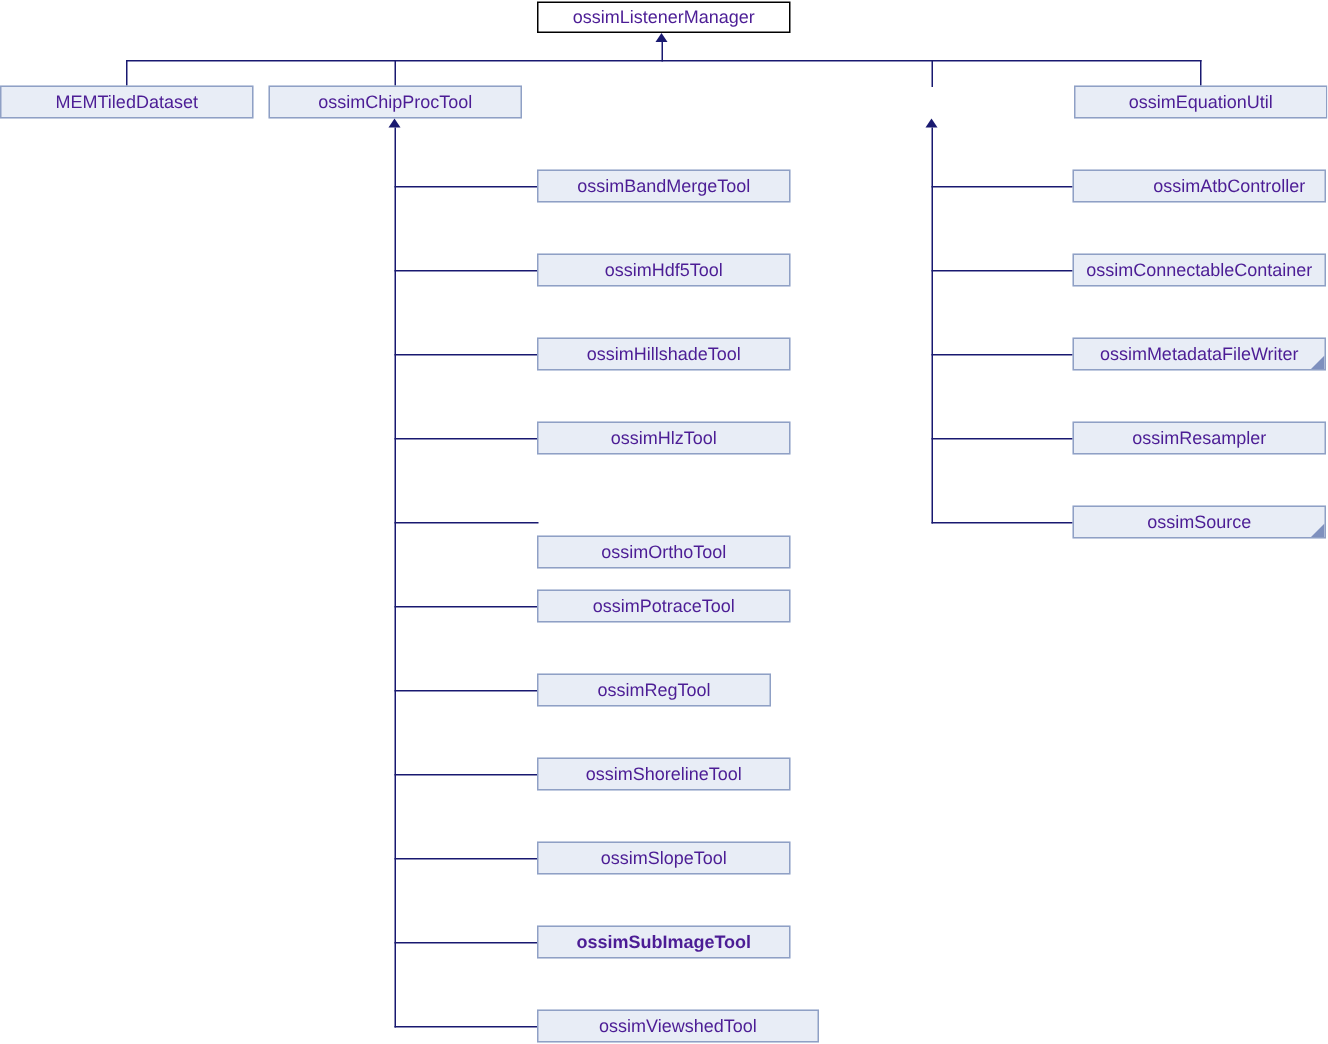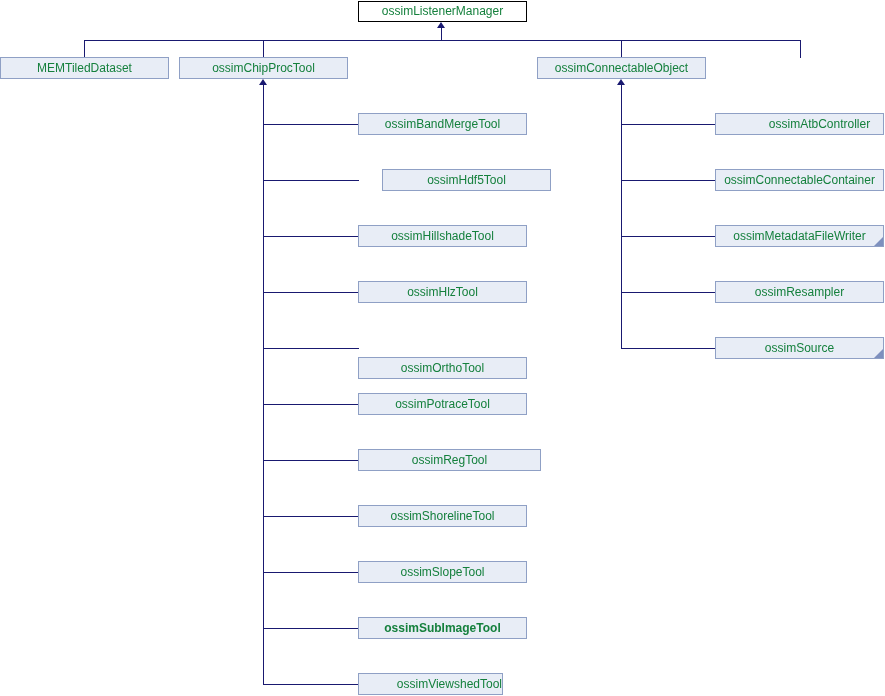--- a/index.html
+++ b/index.html
@@ -14,21 +14,21 @@
     background: #ffffff;
     font-family: "Liberation Sans", sans-serif;
     overflow: hidden;
   }
   .node {
     position: absolute;
     box-sizing: border-box;
     height: 22px;
     border: 1px solid #8FA0C5;
     background: #E8EDF6;
-    color: #15803d;
+    color: #4c1d95;
     font-size: 12px;
     line-height: 20px;
     text-align: center;
     white-space: nowrap;
     overflow: hidden;
     cursor: pointer;
   }
   .node.root {
     height: 21px;
     line-height: 19px;
@@ -69,47 +69,47 @@
     <div class="hline" style="left: 84px; top: 40px; width: 717px;"></div>
     <div class="vline" style="left: 84px; top: 40px; height: 18px;"></div>
     <div class="node" style="left: 0px; top: 57px; width: 169px;">MEMTiledDataset</div>
     <div class="vline" style="left: 263px; top: 40px; height: 18px;"></div>
     <div class="node" style="left: 179px; top: 57px; width: 169px;">ossimChipProcTool</div>
     <div class="arrow-up" style="left: 259px; top: 79px;"></div>
     <div class="vline" style="left: 263px; top: 85px; height: 600px;"></div>
     <div class="hline" style="left: 263px; top: 124px; width: 96px;"></div>
     <div class="node" style="left: 358px; top: 113px; width: 169px;">ossimBandMergeTool</div>
     <div class="hline" style="left: 263px; top: 180px; width: 96px;"></div>
-    <div class="node" style="left: 358px; top: 169px; width: 169px; margin-left: 24px;">ossimHdf5Tool</div>
+    <div class="node" style="left: 358px; top: 169px; width: 169px;">ossimHdf5Tool</div>
     <div class="hline" style="left: 263px; top: 236px; width: 96px;"></div>
     <div class="node" style="left: 358px; top: 225px; width: 169px;">ossimHillshadeTool</div>
     <div class="hline" style="left: 263px; top: 292px; width: 96px;"></div>
     <div class="node" style="left: 358px; top: 281px; width: 169px;">ossimHlzTool</div>
     <div class="hline" style="left: 263px; top: 348px; width: 96px;"></div>
     <div class="node" style="left: 358px; top: 337px; width: 169px; margin-top: 20px;">ossimOrthoTool</div>
     <div class="hline" style="left: 263px; top: 404px; width: 96px;"></div>
     <div class="node" style="left: 358px; top: 393px; width: 169px;">ossimPotraceTool</div>
     <div class="hline" style="left: 263px; top: 460px; width: 96px;"></div>
-    <div class="node" style="left: 358px; top: 449px; width: 183px; text-align: center;">ossimRegTool</div>
+    <div class="node" style="left: 358px; top: 449px; width: 156px; text-align: center;">ossimRegTool</div>
     <div class="hline" style="left: 263px; top: 516px; width: 96px;"></div>
     <div class="node" style="left: 358px; top: 505px; width: 169px;">ossimShorelineTool</div>
     <div class="hline" style="left: 263px; top: 572px; width: 96px;"></div>
     <div class="node" style="left: 358px; top: 561px; width: 169px;">ossimSlopeTool</div>
     <div class="hline" style="left: 263px; top: 628px; width: 96px;"></div>
     <div class="node" style="left: 358px; top: 617px; width: 169px; font-weight: bold;">ossimSubImageTool</div>
     <div class="hline" style="left: 263px; top: 684px; width: 96px;"></div>
-    <div class="node" style="left: 358px; top: 673px; width: 145px; text-align: right;">ossimViewshedTool</div>
+    <div class="node" style="left: 358px; top: 673px; width: 188px;">ossimViewshedTool</div>
     <div class="vline" style="left: 621px; top: 40px; height: 18px;"></div>
-    <div class="node" style="left: 537px; top: 57px; width: 169px;">ossimConnectableObject</div>
     <div class="arrow-up" style="left: 617px; top: 79px;"></div>
     <div class="vline" style="left: 621px; top: 85px; height: 264px;"></div>
     <div class="hline" style="left: 621px; top: 124px; width: 95px;"></div>
     <div class="node" style="left: 715px; top: 113px; width: 169px; padding-left: 40px;">ossimAtbController</div>
     <div class="hline" style="left: 621px; top: 180px; width: 95px;"></div>
     <div class="node" style="left: 715px; top: 169px; width: 169px;">ossimConnectableContainer</div>
     <div class="hline" style="left: 621px; top: 236px; width: 95px;"></div>
     <div class="node" style="left: 715px; top: 225px; width: 169px;">ossimMetadataFileWriter<div class="fold"></div></div>
     <div class="hline" style="left: 621px; top: 292px; width: 95px;"></div>
     <div class="node" style="left: 715px; top: 281px; width: 169px;">ossimResampler</div>
     <div class="hline" style="left: 621px; top: 348px; width: 95px;"></div>
     <div class="node" style="left: 715px; top: 337px; width: 169px;">ossimSource<div class="fold"></div></div>
     <div class="vline" style="left: 800px; top: 40px; height: 18px;"></div>
+    <div class="node" style="left: 716px; top: 57px; width: 169px;">ossimEquationUtil</div>
   </div>
 
 </body></html>

